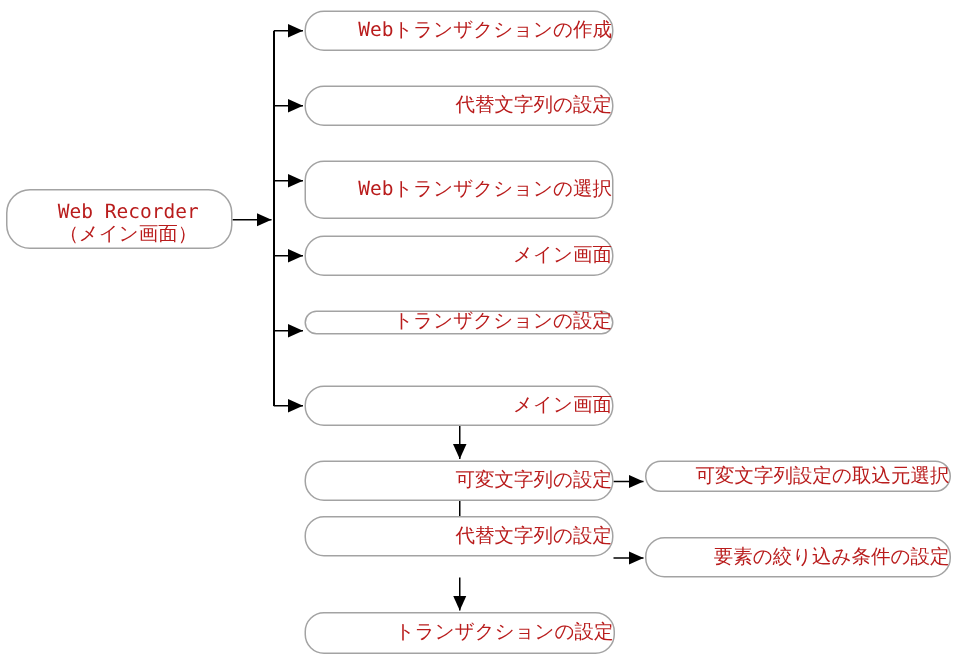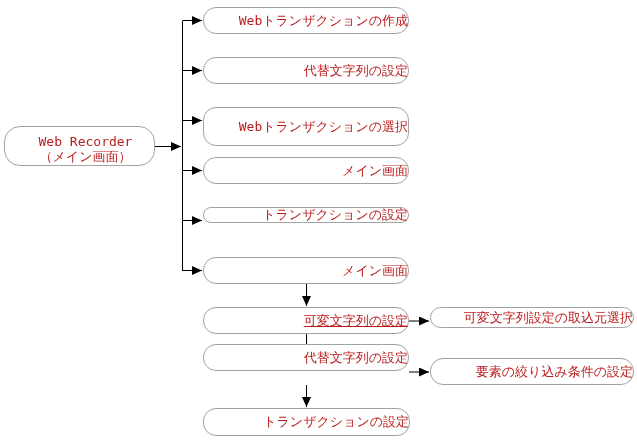--- a/index.html
+++ b/index.html
@@ -40,21 +40,21 @@
   
   .n-main { left: 4px;   top: 126px; width: 151px; height: 40px; flex-direction: column; border-radius: 16px; padding-left: 12px; }
   
   .n-b0 { left: 203px; top: 7px;   width: 206px; height: 27px; }
   .n-b1 { left: 203px; top: 57px;  width: 206px; height: 27px; }
   .n-b2 { left: 203px; top: 107px; width: 206px; height: 39px; }
   .n-b3 { left: 203px; top: 157px; width: 206px; height: 27px; }
   .n-b4 { left: 203px; top: 207px; width: 206px; height: 16px; }
   .n-b5 { left: 203px; top: 257px; width: 206px; height: 27px; }
   
-  .n-f0 { left: 203px; top: 307px; width: 206px; height: 27px; text-decoration: underline; }
+  .n-f0 { left: 203px; top: 307px; width: 206px; height: 27px; }
   .n-f1 { left: 203px; top: 344px; width: 206px; height: 27px; }
   .n-f2 { left: 203px; top: 408px; width: 207px; height: 28px; }
   
   .n-s0 { left: 430px; top: 307px; width: 204px; height: 21px; }
   .n-s1 { left: 430px; top: 358px; width: 204px; height: 27px; }
 </style>
 </head>
 <body>
 
 <div class="canvas">

